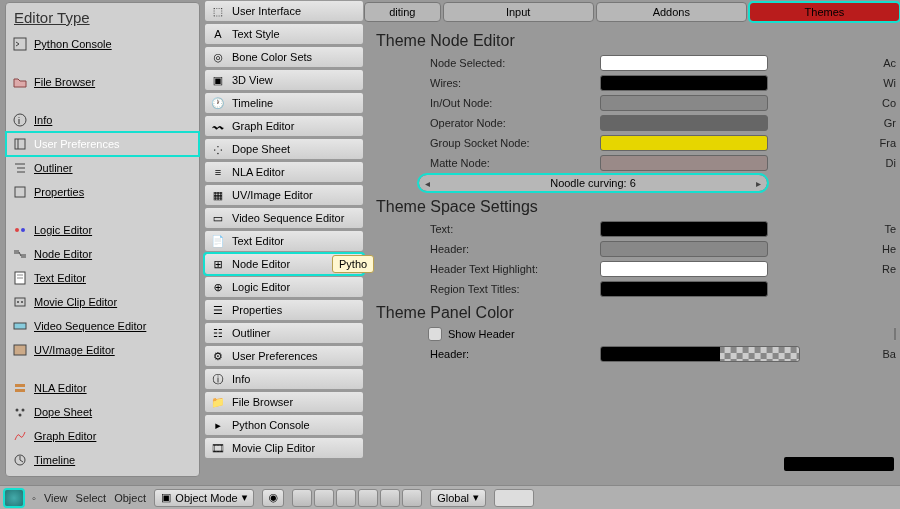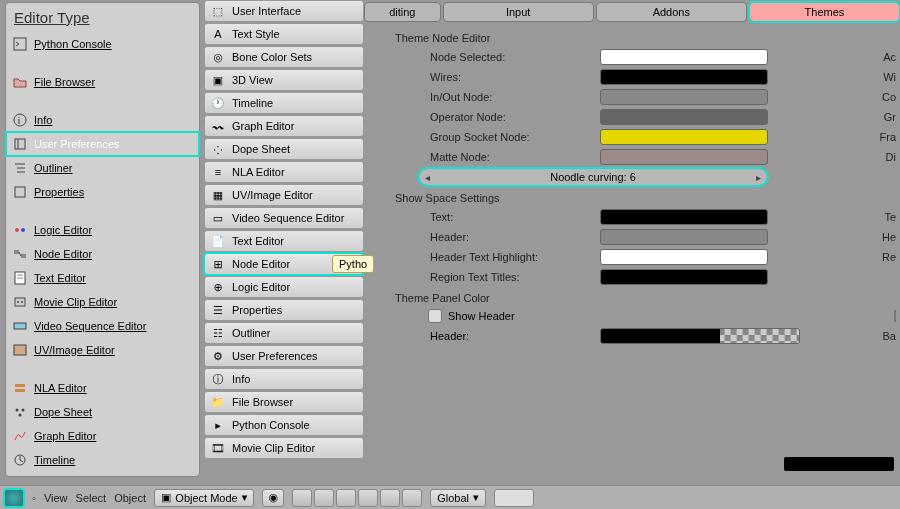--- a/index.html
+++ b/index.html
@@ -83,25 +83,24 @@
   height: 20px;
   margin-top: 2px;
 }
 
 .main-area {
   position: absolute;
   left: 370px; right: 0; top: 26px; bottom: 32px;
   background: #999;
 }
 .section-title {
-  font-size: 11px;
+  font-size: 16px;
   color: #222;
   padding: 2px 6px;
   margin-top: 4px;
-  margin-left: 19px;
 }
 .prop-row {
   display: flex; align-items: center;
   height: 19px;
   margin: 1px 0;
 }
 .prop-label {
   width: 230px;
   text-align: left;
   padding-left: 60px;
@@ -470,21 +469,21 @@
 <div class="tabs-row">
   <div class="tab" style="flex:0.5">
       <span>diting</span>
     </div>
   <div class="tab">
       <span>Input</span>
     </div>
   <div class="tab">
       <span>Addons</span>
     </div>
-  <div class="tab hl-cyan" style="background:#fca5a5;">
+  <div class="tab hl-cyan" style="background:#b91c1c;">
       <span>Themes</span>
     </div>
 </div>
 
 <div class="tooltip">Pytho</div>
 
 <div class="main-area">
 
   <div class="section-title">Theme Node Editor</div>
   <div class="prop-row">
@@ -516,21 +515,21 @@
     <span class="prop-label">Matte Node:</span>
     <span class="color-swatch sw-brownish"></span>
     <span class="right-cut">Di</span>
   </div>
   <div class="slider-row">
     <div class="slider hl-cyan">
       <span>Noodle curving: 6</span>
     </div>
   </div>
 
-  <div class="section-title">Show Space Settings</div>
+  <div class="section-title">Theme Space Settings</div>
   <div class="prop-row">
     <span class="prop-label">Text:</span>
     <span class="color-swatch sw-black"></span>
     <span class="right-cut">Te</span>
   </div>
   <div class="prop-row">
     <span class="prop-label">Header:</span>
     <span class="color-swatch sw-gray1"></span>
     <span class="right-cut">He</span>
   </div>

